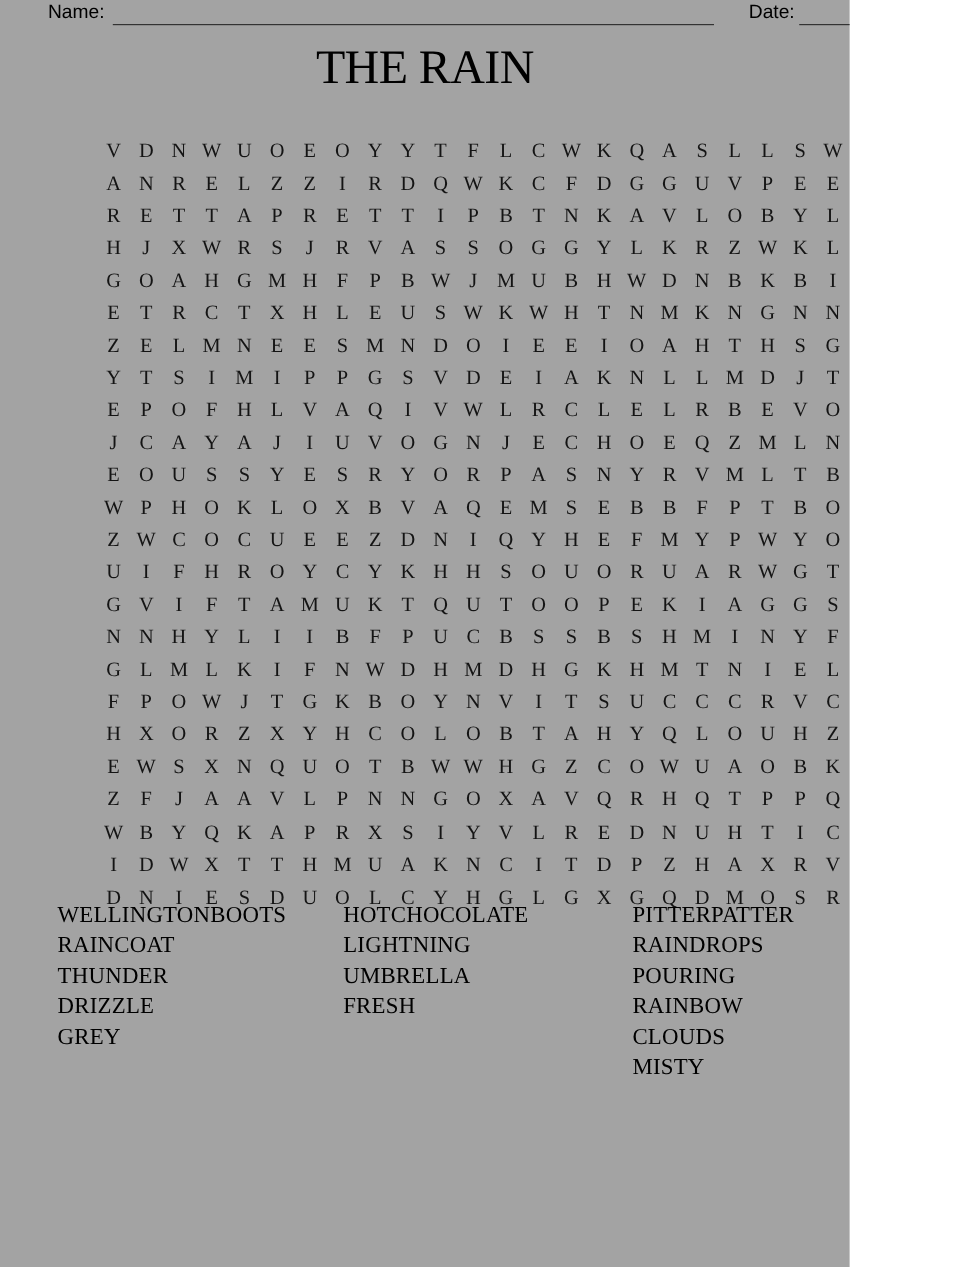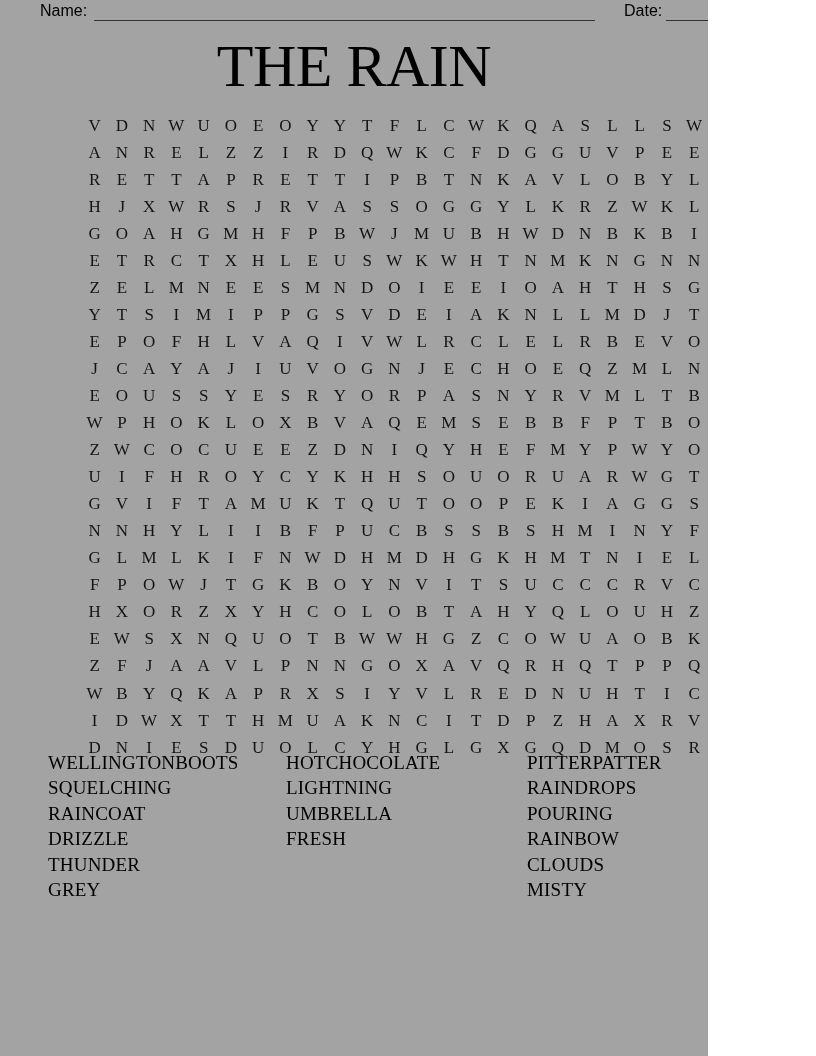--- a/index.html
+++ b/index.html
@@ -32,21 +32,21 @@
   #name-line { left: 94px; width: 501px; }
   #date-line { left: 666px; width: 99px; }
   .title {
     position: absolute;
     top: 32px;
     left: 0;
     width: 100%;
     text-align: center;
     font-family: "Liberation Serif", serif;
     font-weight: normal;
-    font-size: 60px;
+    font-size: 40px;
     letter-spacing: -0.5px;
     color: #000;
   }
   .letter-grid {
     position: absolute;
     left: 81px;
     top: 112px;
     display: grid;
     grid-template-columns: repeat(24, 27.25px);
     grid-auto-rows: 27.05px;
@@ -659,24 +659,23 @@
       <span>D</span>
       <span>M</span>
       <span>O</span>
       <span>S</span>
       <span>R</span>
       <span>O</span>
     </div>
 
   <div class="words" id="word-col-1">
       <div>WELLINGTONBOOTS</div>
-      <div>SQUELCHING</div>
       <div>RAINCOAT</div>
+      <div>THUNDER</div>
       <div>DRIZZLE</div>
-      <div>THUNDER</div>
       <div>GREY</div>
     </div>
   <div class="words" id="word-col-2">
       <div>HOTCHOCOLATE</div>
       <div>LIGHTNING</div>
       <div>UMBRELLA</div>
       <div>FRESH</div>
     </div>
   <div class="words" id="word-col-3">
       <div>PITTERPATTER</div>

